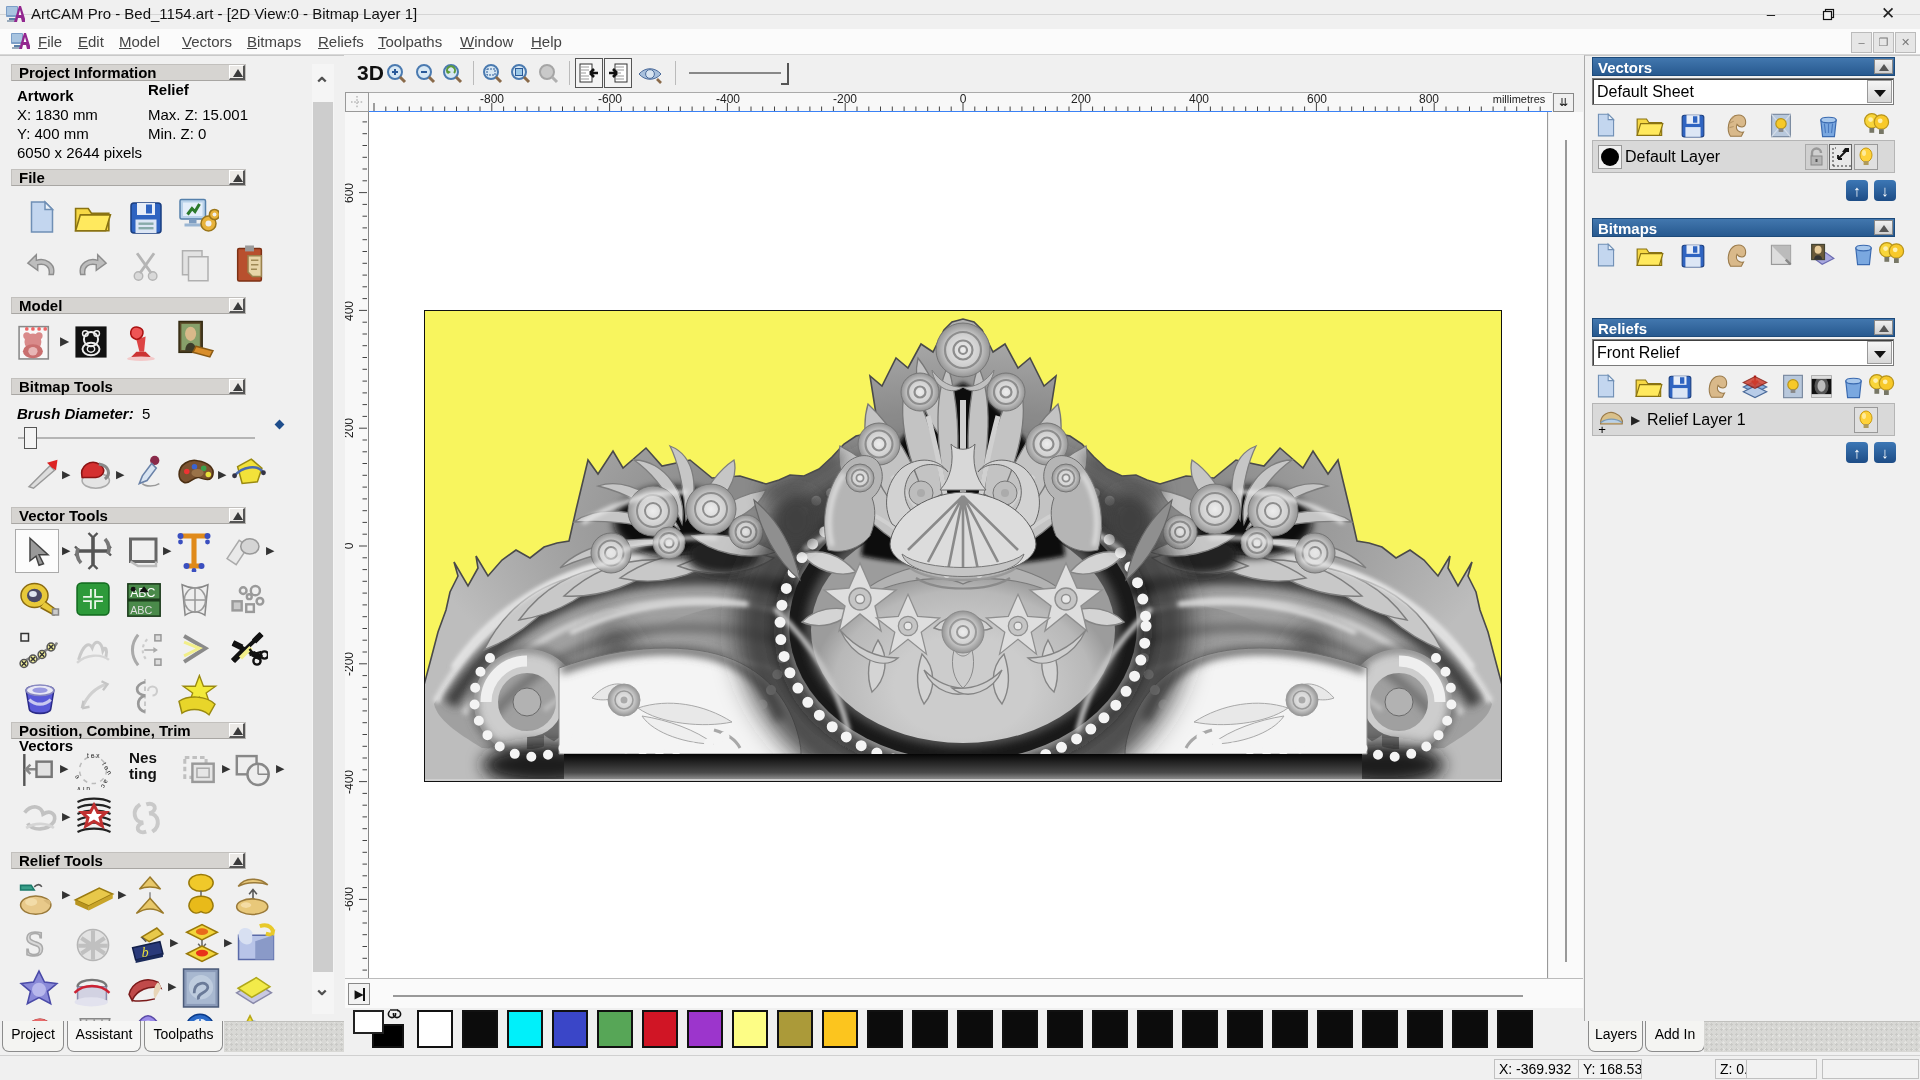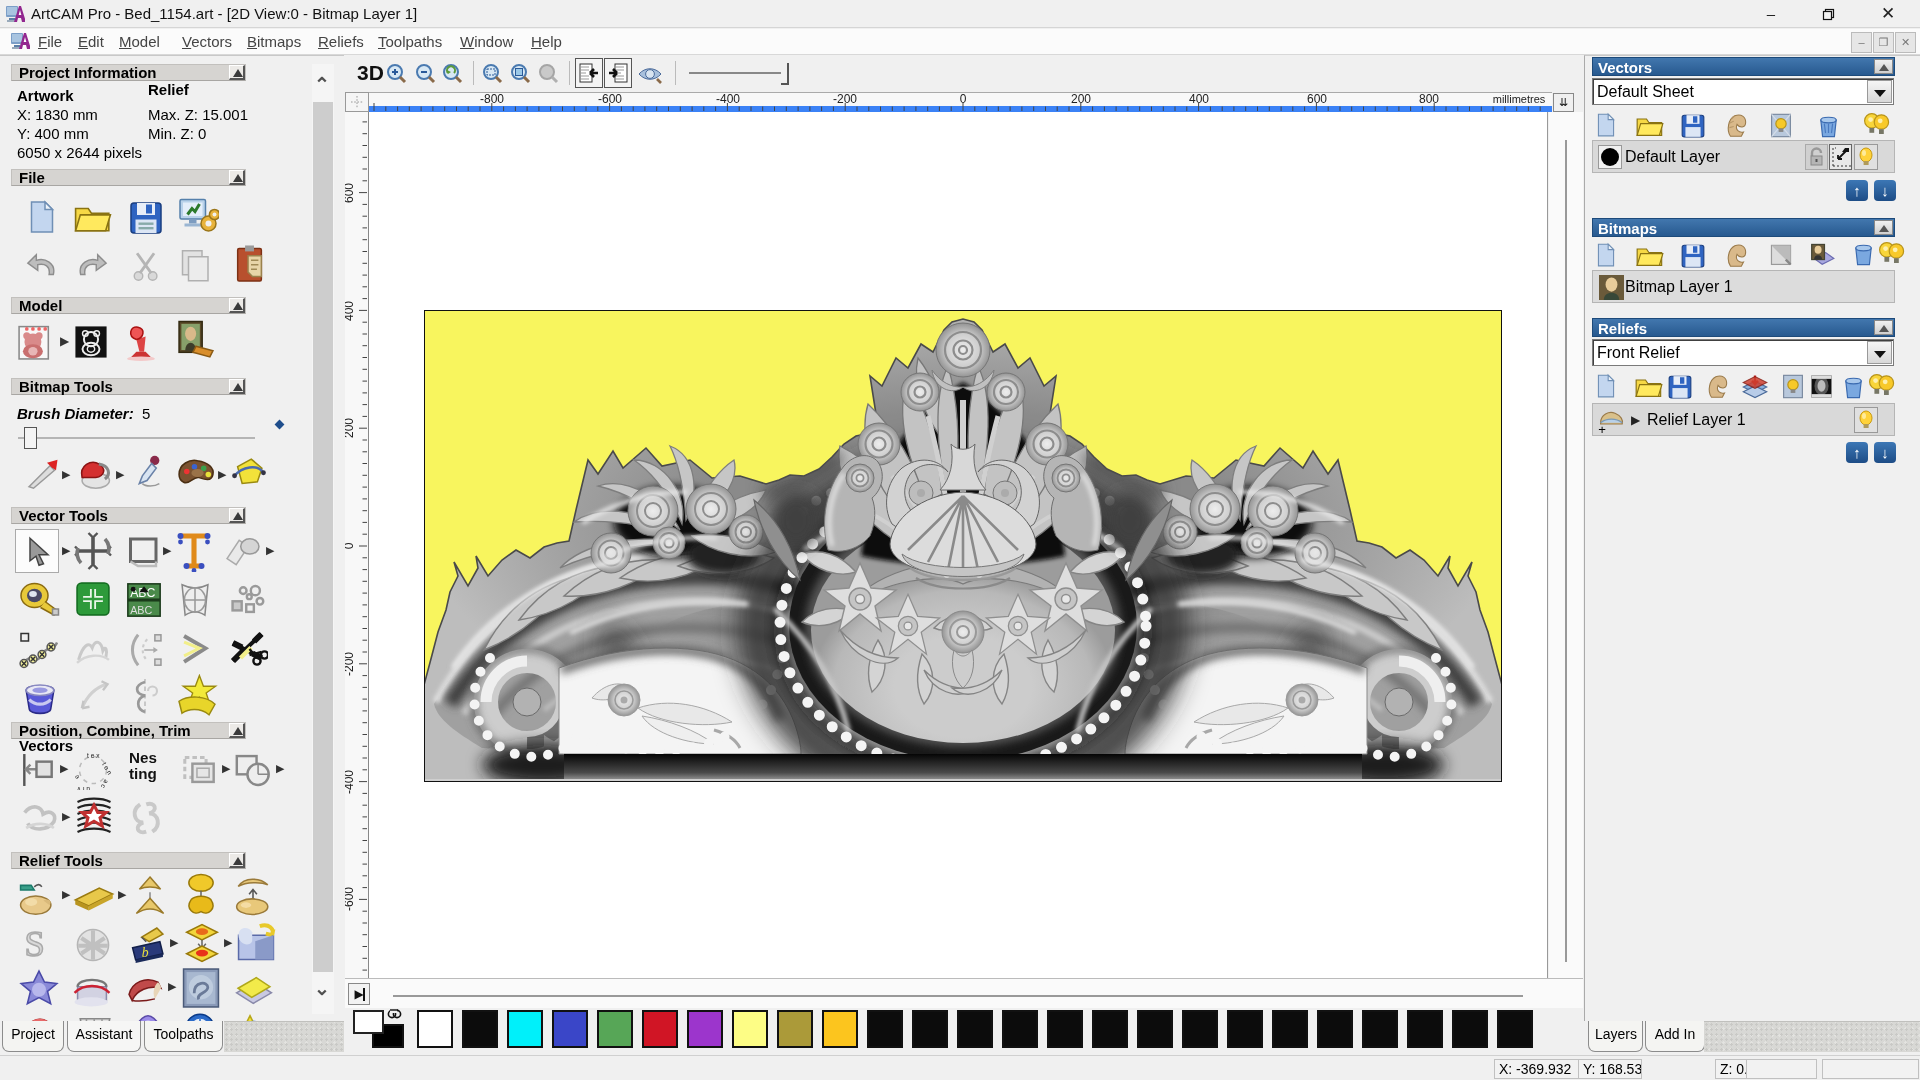--- a/index.html
+++ b/index.html
@@ -1,17 +1,17 @@
 <!DOCTYPE html>
 <html><head><meta charset="utf-8"><style>
 *{margin:0;padding:0;box-sizing:border-box;}
 html,body{width:1920px;height:1080px;overflow:hidden;}
 body{font-family:"Liberation Sans",sans-serif;background:#f0f0f0;position:relative;}
 
-#titlebar{position:absolute;left:0;top:0;width:1920px;height:28px;background:#f0f0f0;border-bottom:1px solid #d5d5d5;}
+#titlebar{position:absolute;left:0;top:0;width:1920px;height:15px;background:#f0f0f0;border-bottom:1px solid #d5d5d5;}
 #titlebar .ttext{position:absolute;left:31px;top:5px;font-size:15px;color:#111;}
 .wbtn{position:absolute;top:0;height:28px;width:46px;text-align:center;line-height:28px;font-size:15px;color:#222;}
 
 #menubar{position:absolute;left:0;top:29px;width:1920px;height:26px;background:#fbfbfb;border-bottom:1px solid #d8d8d8;}
 .menuitem{position:absolute;top:4px;font-size:15px;color:#444;}
 .menuitem u{text-decoration:underline;}
 .mdibtn{position:absolute;top:3px;width:21px;height:21px;background:#e6e6e6;border:1px solid #bbb;color:#777;font-size:11px;text-align:center;line-height:19px;}
 
 #leftpanel{position:absolute;left:0;top:55px;width:344px;height:966px;background:#f0f0f0;border-top:1px solid #c8c8c8;overflow:hidden;}
 .lsechead{position:absolute;left:11px;width:235px;height:17px;background:#d6d4d1;border:1px solid #c2c0bd;border-bottom-color:#a8a6a3;}
@@ -21,21 +21,21 @@
 .ltext{position:absolute;font-size:15px;color:#000;}
 
 #lscroll{position:absolute;left:312px;top:8px;width:22px;height:950px;background:#f5f5f5;}
 #lscrollthumb{position:absolute;left:1px;top:38px;width:20px;height:870px;background:#cdcdcd;}
 .chev{position:absolute;left:1px;width:18px;height:18px;color:#505050;font-size:19px;font-weight:bold;text-align:center;line-height:18px;}
 
 .tab{position:absolute;height:31px;white-space:nowrap;overflow:hidden;background:#f4f4f2;border:1px solid #8c8c8c;border-top:none;border-radius:0 0 7px 7px;font-size:14px;color:#000;text-align:center;line-height:27px;padding:0 6px;box-sizing:border-box;}
 .texture{position:absolute;height:31px;background-color:#d8d8d5;background-image:radial-gradient(#c9c9c6 1px,transparent 1.3px),radial-gradient(#e3e3e0 1px,transparent 1.3px);background-size:5px 5px,7px 7px;background-position:0 0,2px 3px;border-top:1px solid #c0c0bd;}
 
 #canvasbar{position:absolute;left:345px;top:55px;width:1238px;height:36px;background:#f0f0f0;}
-#rulerh{position:absolute;left:369px;top:92px;width:1183px;height:20px;background:#f8f8f8;border-top:1px solid #aaa;border-bottom:6px solid #3b82f6;}
+#rulerh{position:absolute;left:369px;top:92px;width:1183px;height:20px;background:#f8f8f8;border-top:1px solid #aaa;border-bottom:1px solid #3b82f6;}
 #rulercorner{position:absolute;left:345px;top:92px;width:24px;height:20px;background:#f5f5f5;border:1px solid #999;}
 #rulerv{position:absolute;left:345px;top:112px;width:24px;height:866px;background:#f8f8f8;border-right:1px solid #888;}
 #canvas{position:absolute;left:369px;top:112px;width:1179px;height:866px;background:#ffffff;border-right:1px solid #999;}
 #vscroll{position:absolute;left:1549px;top:112px;width:34px;height:866px;background:#fafafa;}
 #hscrollstrip{position:absolute;left:345px;top:978px;width:1238px;height:30px;background:#fafafa;border-top:1px solid #bbb;}
 
 #palette{position:absolute;left:345px;top:1008px;width:1238px;height:47px;background:#f0f0f0;}
 .sw{position:absolute;top:2px;width:36px;height:38px;border:2px solid #111;}
 
 #rightpanel{position:absolute;left:1584px;top:55px;width:336px;height:966px;background:#f0f0f0;border-left:1px solid #aaa;border-top:1px solid #c8c8c8;}
@@ -1266,28 +1266,20 @@
       <ellipse cx="10.5" cy="6" rx="6.5" ry="2.4" fill="#a8c8ec" stroke="#3a6ab0"></ellipse>
     </svg>
   <svg class="icon" style="left:291px;top:183px" width="30" height="30" viewBox="0 0 25 25">
       <circle cx="9" cy="9" r="6" fill="#f8d53a" stroke="#b8941a"></circle>
       <circle cx="17" cy="10" r="6" fill="#f8c92a" stroke="#b8941a"></circle>
       <path d="M7 15 h4 v4 h-4z" fill="#776"></path>
       <path d="M15 16 h4 v4 h-4z" fill="#776"></path>
       <circle cx="8" cy="8" r="2" fill="#fdf0b0"></circle>
       <circle cx="16" cy="9" r="2" fill="#fdf0b0"></circle>
     </svg>
-  <div class="layerrow" style="top:214px;background:#dcdcdc">
-    <svg style="position:absolute;left:6px;top:4px" width="25" height="25" viewBox="0 0 21 21">
-        <rect x="0" y="0" width="21" height="21" fill="#6a5a3a"></rect>
-        <ellipse cx="10.5" cy="8" rx="5" ry="6" fill="#e8cc9a"></ellipse>
-        <path d="M4 21 C4 13 17 13 17 21 Z" fill="#384838"></path>
-      </svg>
-    <span class="lname">Bitmap Layer 1</span>
-  </div>
 
   <div class="bluehead" style="top:262px">
       <b>Reliefs</b>
       <span class="bcolbtn"></span>
     </div>
   <div class="combo" style="top:283px">
       <span class="ctext">Front Relief</span>
       <span class="drop"></span>
     </div>
   <svg class="icon" style="left:8px;top:317px" width="26" height="26" viewBox="0 0 24 24">

